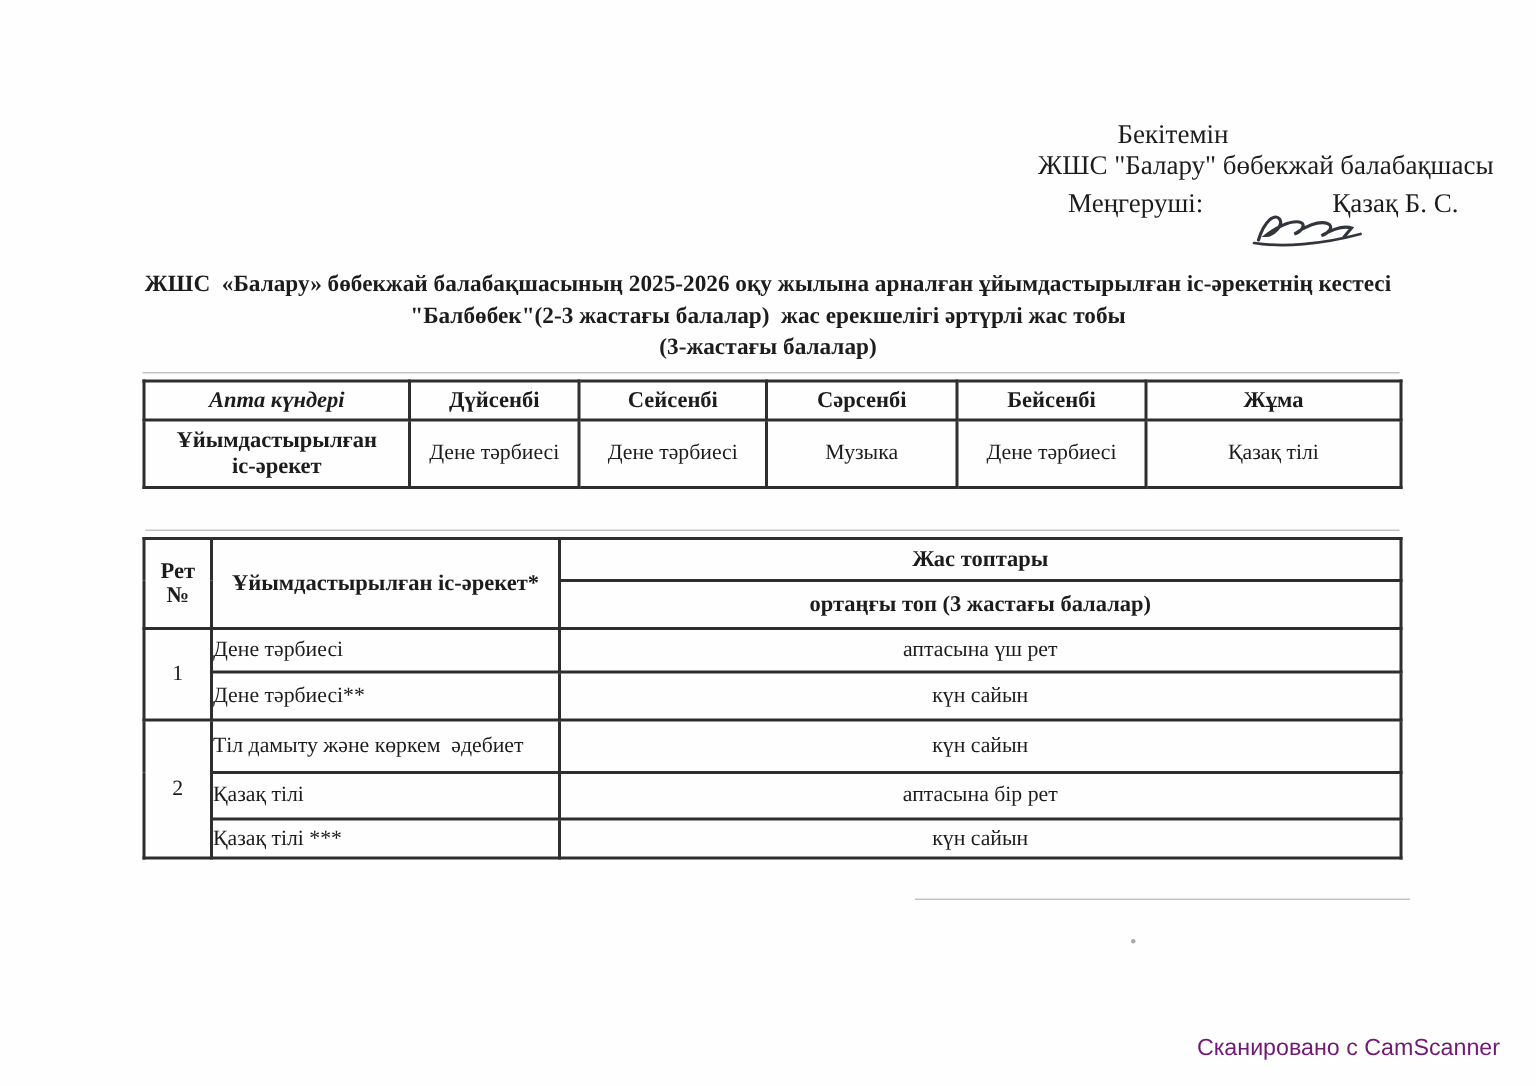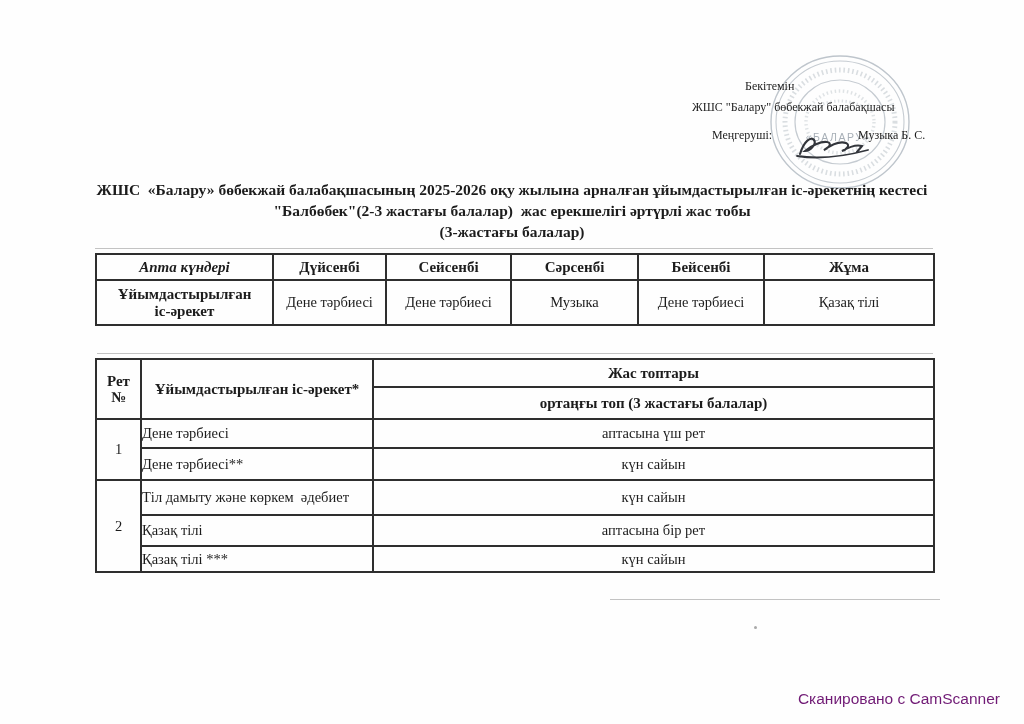--- a/index.html
+++ b/index.html
@@ -1,21 +1,21 @@
 <!DOCTYPE html>
 <html><head>
 <meta charset="utf-8">
 <style>
   html,body{margin:0;padding:0;background:#ffffff;}
   .page{
     position:relative;width:1024px;height:724px;background:#fefefe;overflow:hidden;
     font-family:"Liberation Serif","DejaVu Serif",serif;color:#1c1c1c;
   }
   
-  .appr-line{position:absolute;font-size:12px;white-space:pre;z-index:2;}
+  .appr-line{position:absolute;font-size:18px;white-space:pre;z-index:2;}
   .appr-1{left:745px;top:79px;}
   .appr-2{left:692px;top:100px;}
   .appr-3{left:712px;top:121px;display:flex;align-items:center;}
   .sig-wrap{display:inline-block;width:78px;height:28px;margin:0 4px;position:relative;top:-3px;z-index:3;}
   
   .stamp{position:absolute;left:768px;top:52px;z-index:1;opacity:.85;}
   
   .title{position:absolute;left:0;top:179px;width:1024px;text-align:center;z-index:2;}
   .t-line{font-weight:bold;font-size:15.5px;line-height:21px;white-space:pre-wrap;}
   
@@ -60,43 +60,32 @@
 </head>
 <body>
 
 <div class="page">
 
   <div class="artifact art-1"></div>
   <div class="artifact art-2"></div>
   <div class="artifact art-3"></div>
   <div class="speck"></div>
 
-  <div class="stamp">
-    <svg width="150" height="140" viewBox="0 0 150 140">
-      <ellipse cx="72" cy="70" rx="69" ry="66" fill="none" stroke="#b4bcc4" stroke-width="1.4"></ellipse>
-      <ellipse cx="72" cy="70" rx="64" ry="61" fill="none" stroke="#bcc3ca" stroke-width="1.1"></ellipse>
-      <ellipse cx="72" cy="70" rx="45" ry="42" fill="none" stroke="#bcc3ca" stroke-width="1.2"></ellipse>
-      <ellipse cx="72" cy="70" rx="55" ry="52" fill="none" stroke="#c6ccd2" stroke-width="5" stroke-dasharray="1.6 2.8" opacity="0.75"></ellipse>
-      <ellipse cx="72" cy="70" rx="34" ry="31" fill="none" stroke="#ccd1d6" stroke-width="3.4" stroke-dasharray="1.5 2.6" opacity="0.7"></ellipse>
-      <path d="M 48 55 q 24 -12 48 0" fill="none" stroke="#c8cdd3" stroke-width="3" stroke-dasharray="1.4 2.4" opacity="0.7"></path>
-      <text x="70" y="89" text-anchor="middle" font-size="10.5" letter-spacing="1.5" fill="#99a2ab" font-family="Liberation Sans, sans-serif">«БАЛАРУ»</text>
-    </svg>
-  </div>
 
   <div class="appr-line appr-1">Бекітемін</div>
   <div class="appr-line appr-2">ЖШС "Балару" бөбекжай балабақшасы</div>
   <div class="appr-line appr-3">
     <span>Меңгеруші:</span>
     <span class="sig-wrap">
       <svg width="78" height="28" viewBox="0 0 78 28">
         <path d="M 6 21 C 10 8 17 3 20 7 C 23 11 16 18 11 18 C 17 13 27 8 33 9 C 39 10 34 16 30 17 C 37 12 46 8 52 10 C 57 12 52 17 48 18 C 55 14 62 11 68 13 L 63 19" fill="none" stroke="#32353b" stroke-width="2.1" stroke-linecap="round"></path>
         <path d="M 3 23 C 22 26 48 24 74 17" fill="none" stroke="#32353b" stroke-width="1.8" stroke-linecap="round"></path>
       </svg>
     </span>
-    <span>Музыка Б. С.</span>
+    <span>Қазақ Б. С.</span>
   </div>
 
   <div class="title">
     <div class="t-line">ЖШС  «Балару» бөбекжай балабақшасының 2025-2026 оқу жылына арналған ұйымдастырылған іс-әрекетнің кестесі</div>
     <div class="t-line">"Балбөбек"(2-3 жастағы балалар)  жас ерекшелігі әртүрлі жас тобы</div>
     <div class="t-line">(3-жастағы балалар)</div>
   </div>
 
   <table class="tbl week">
     <colgroup>

